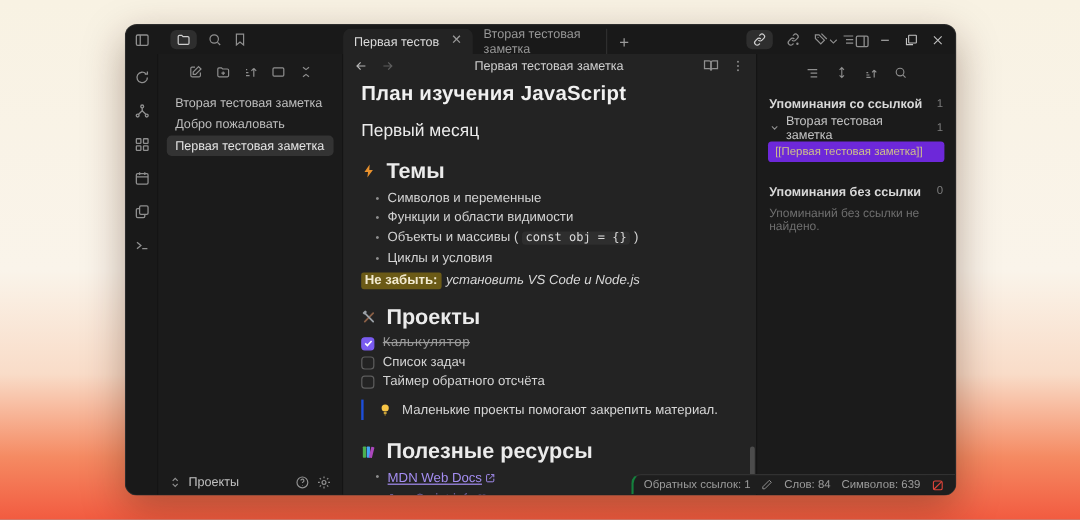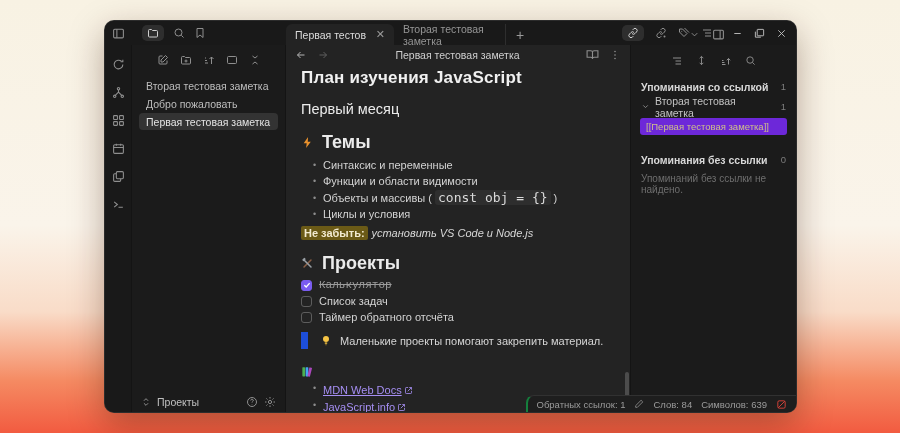--- a/index.html
+++ b/index.html
@@ -50,30 +50,30 @@
   .view-header { height:19px; display:flex; align-items:center; padding:0 9px; gap:10px; }
   .vh-title { flex:1; text-align:center; font-size:10.5px; color:#cfcfcf; }
   .content { flex:1; padding:0 14px 0 15px; color:#d6d6d6; overflow:hidden; }
   .content h1 { font-size:17px; margin-top:4px; color:#f0f0f0; font-weight:700; letter-spacing:.2px; }
   .content h2 { font-size:14.5px; margin-top:13px; color:#ebebeb; font-weight:400; }
   .h3 { display:flex; align-items:center; gap:8px; margin-top:15px; font-size:18px; font-weight:700; color:#ebebeb; }
   .h3.mt14 { margin-top:14px; } .h3.mt16 { margin-top:16px; }
   ul.plain { list-style:none; margin-top:4px; padding-left:12px; }
   ul.plain li { position:relative; padding-left:10px; line-height:16.3px; font-size:11px; color:#d3d3d3; }
   ul.plain li::before { content:"•"; position:absolute; left:0; top:0; color:#8d8d8d; font-size:9px; }
-  code { font-family:"DejaVu Sans Mono", monospace; font-size:13px; background:#2e2e2e; border-radius:3px; padding:0 3px; color:#dadada; }
+  code { font-family:"DejaVu Sans Mono", monospace; font-size:10px; background:#2e2e2e; border-radius:3px; padding:0 3px; color:#dadada; }
   .note { margin-top:5px; font-size:11px; }
   .hl { background:#6b5a16; color:#f2ead0; padding:1px 3px; border-radius:2px; font-weight:600; }
   .note em { margin-left:4px; color:#d8d8d8; }
   .tasks { margin-top:3px; }
   .task { display:flex; align-items:center; gap:7px; height:16px; font-size:11px; color:#d3d3d3; }
   .cb { width:11px; height:11px; border-radius:3px; border:1px solid #5d5d5d; flex:0 0 auto; }
   .cb.checked { background:#7a5cf0; border-color:#7a5cf0; display:flex; align-items:center; justify-content:center; }
   .task.done .lbl { text-decoration:line-through; color:#9b9b9b;font-family:Liberation Mono, monospace; }
-  .quote { margin-top:7px; border-left:7px solid #1d4ed8; padding:2px 0 2px 12px; display:flex; align-items:center; gap:8px; font-size:11px; color:#d5d5d5; }
+  .quote { margin-top:7px; border-left:2px solid #1d4ed8; padding:2px 0 2px 12px; display:flex; align-items:center; gap:8px; font-size:11px; color:#d5d5d5; }
   .links { margin-top:3px; padding-left:12px; }
   .linkrow { position:relative; padding-left:10px; line-height:15.3px; }
   .linkrow::before { content:"•"; position:absolute; left:0; top:0; color:#8d8d8d; font-size:9px; }
   .linkrow a { color:#a58ef2; font-size:11px; text-decoration:underline; }
   .extl { display:inline-block; vertical-align:-1px; margin-left:2px; color:#a58ef2; }
   .scroll-thumb { position:absolute; right:1px; bottom:12px; width:4px; height:30px; border-radius:2px; background:#4c4c4c; }
 
   
   .rightpanel { width:166px; background:#1b1b1b; border-left:1px solid #141414; font-size:10.5px; }
   .rp-header { height:21px; margin-top:5px; display:flex; align-items:center; justify-content:center; gap:13px; }
@@ -344,21 +344,21 @@
 
         <div class="h3">
           <span>
             <svg width="13" height="13" viewBox="0 0 24 24">
                 <polygon points="13,2 5,13.5 10.5,13.5 9.5,22 18,10.5 12.5,10.5" fill="#e8912d"></polygon>
               </svg>
           </span>
           <span>Темы</span>
         </div>
         <ul class="plain">
-          <li><span>Синтаксис и переменные</span></li>
+          <li><span>Символов и переменные</span></li>
           <li><span>Функции и области видимости</span></li>
           <li><span>Объекты и массивы ( </span><code>const obj = {}</code><span> )</span></li>
           <li><span>Циклы и условия</span></li>
         </ul>
 
         <div class="note">
           <span class="hl">Не забыть:</span><em>установить VS Code и Node.js</em>
         </div>
 
         <div class="h3 mt14">
@@ -402,20 +402,21 @@
         </div>
 
         <div class="h3 mt16">
           <span>
             <svg width="13" height="13" viewBox="0 0 24 24">
                 <rect x="2.5" y="4" width="5" height="17" rx="1" fill="#4caf50"></rect>
                 <rect x="8.5" y="4" width="5" height="17" rx="1" fill="#42a5f5"></rect>
                 <rect x="13.5" y="4.5" width="5" height="17" rx="1" fill="#ab47bc" transform="rotate(14 16 13)"></rect>
               </svg>
           </span>
+          <span>Полезные ресурсы</span>
         </div>
         <div class="links">
           <div class="linkrow">
             <a href="#">MDN Web Docs</a><span class="extl"><svg width="9" height="9" viewBox="0 0 24 24" fill="none" stroke="currentColor" stroke-width="2.2">
                   <path d="M14 4h6v6M20 4L10 14"></path>
                   <path d="M20 13v5a2 2 0 0 1-2 2H6a2 2 0 0 1-2-2V6a2 2 0 0 1 2-2h5"></path>
                 </svg></span>
           </div>
           <div class="linkrow">
             <a href="#">JavaScript.info</a><span class="extl"><svg width="9" height="9" viewBox="0 0 24 24" fill="none" stroke="currentColor" stroke-width="2.2">

